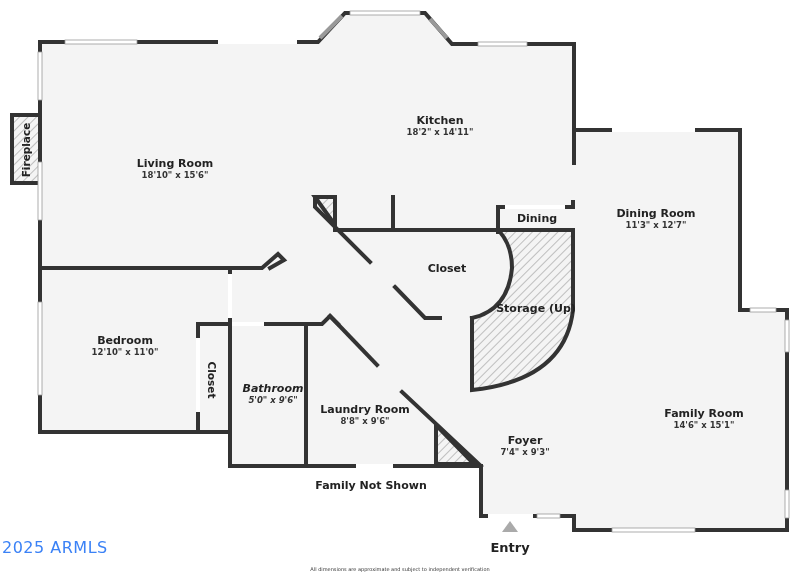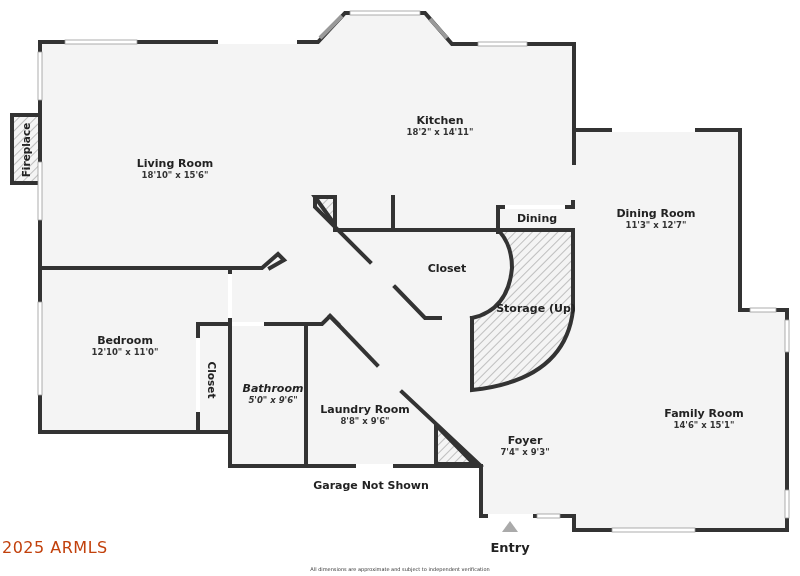--- a/index.html
+++ b/index.html
@@ -2,21 +2,21 @@
 <html><head>
 <meta charset="utf-8">
 <style>
   html, body { margin:0; padding:0; background:#ffffff; }
   body { width:800px; height:576px; position:relative; overflow:hidden; font-family:"DejaVu Sans", sans-serif; }
   svg#plan { position:absolute; left:0; top:0; }
   .lbl { position:absolute; text-align:center; color:#222; transform:translateX(-50%); white-space:nowrap; }
   .lbl .name { font-weight:bold; font-size:11px; line-height:13px;text-align:center; }
   .lbl .dim { font-weight:bold; font-size:8.5px; line-height:11px; color:#333; }
   .vert { position:absolute; font-weight:bold; font-size:10.5px; color:#222; white-space:nowrap; }
-  .copyright { position:absolute; left:2px; top:538px; font-family:"DejaVu Sans", sans-serif; font-size:16px; color:#c2410c; letter-spacing:0.5px; font-weight:normal; }
+  .copyright { position:absolute; left:2px; top:538px; font-family:"DejaVu Sans", sans-serif; font-size:16px; color:#3b82f6; letter-spacing:0.5px; font-weight:normal; }
   .disclaimer { position:absolute; left:0; width:800px; top:566px; text-align:center; font-size:5px; color:#333; }
   .entry { position:absolute; left:510px; top:540px; transform:translateX(-50%); font-weight:bold; font-size:13px; color:#222; }
   .garage { position:absolute; left:371px; top:479px; transform:translateX(-50%); font-weight:bold; font-size:11px; color:#222; white-space:nowrap; }
 </style>
 </head>
 <body>
 
 <svg id="plan" width="800" height="576" viewBox="0 0 800 576">
   <defs>
     <pattern id="hatch" patternUnits="userSpaceOnUse" width="6" height="6" patternTransform="rotate(45)">
@@ -165,16 +165,16 @@
 <div class="lbl" style="left:525px;top:434px;">
   <div class="name">Foyer</div>
   <div class="dim">7'4" x 9'3"</div>
 </div>
 
 <div class="lbl" style="left:680px;top:407px;margin-left:24px;">
   <div class="name">Family Room</div>
   <div class="dim">14'6" x 15'1"</div>
 </div>
 
-<div class="garage">Garage Not Shown</div>
+<div class="garage">Family Not Shown</div>
 <div class="entry">Entry</div>
 <div class="copyright">2025 ARMLS</div>
 <div class="disclaimer">All dimensions are approximate and subject to independent verification</div>
 
 </body></html>

